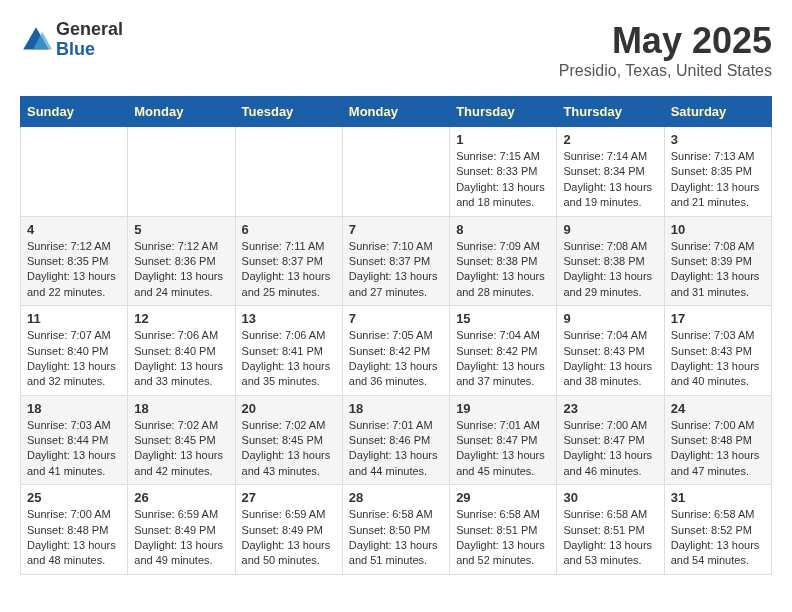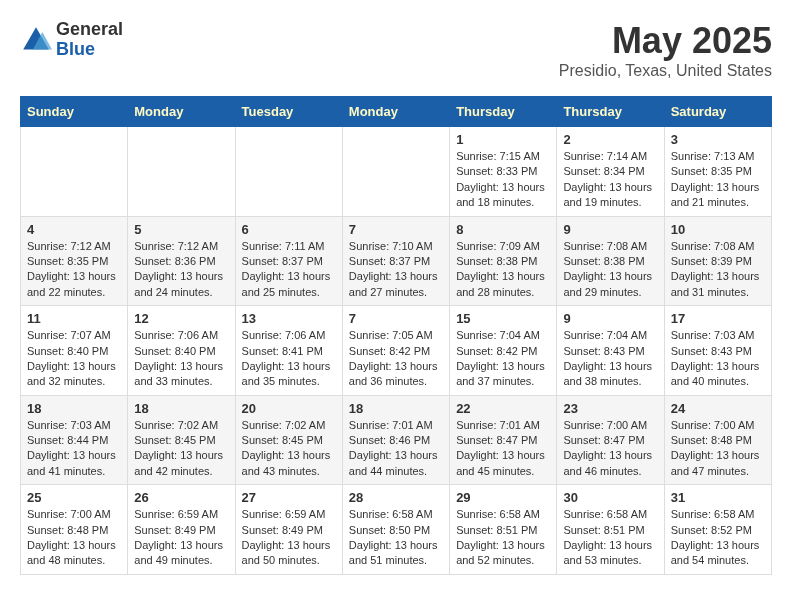--- a/index.html
+++ b/index.html
@@ -213,21 +213,21 @@
         </td>
         <td>
           <span class="day-num">20</span>
           <div class="day-info">Sunrise: 7:02 AM<br>Sunset: 8:45 PM<br>Daylight: 13 hours and 43 minutes.</div>
         </td>
         <td>
           <span class="day-num">18</span>
           <div class="day-info">Sunrise: 7:01 AM<br>Sunset: 8:46 PM<br>Daylight: 13 hours and 44 minutes.</div>
         </td>
         <td>
-          <span class="day-num">22</span>
+          <span class="day-num">19</span>
           <div class="day-info">Sunrise: 7:01 AM<br>Sunset: 8:47 PM<br>Daylight: 13 hours and 45 minutes.</div>
         </td>
         <td>
           <span class="day-num">23</span>
           <div class="day-info">Sunrise: 7:00 AM<br>Sunset: 8:47 PM<br>Daylight: 13 hours and 46 minutes.</div>
         </td>
         <td>
           <span class="day-num">24</span>
           <div class="day-info">Sunrise: 7:00 AM<br>Sunset: 8:48 PM<br>Daylight: 13 hours and 47 minutes.</div>
         </td>

